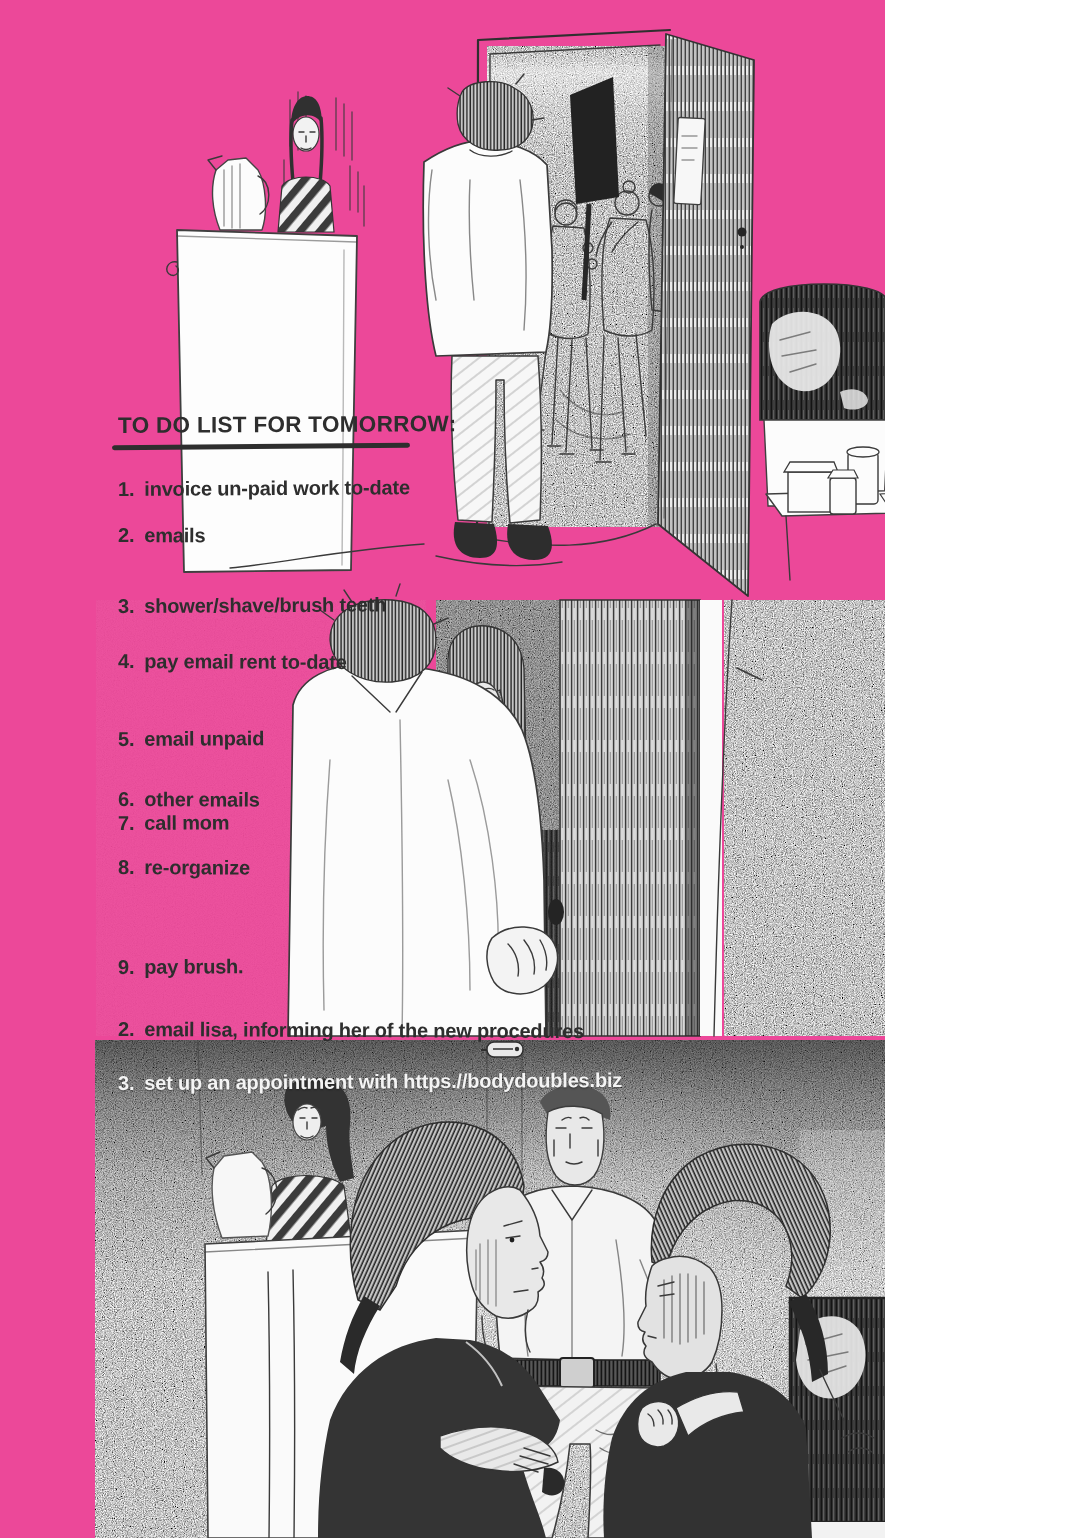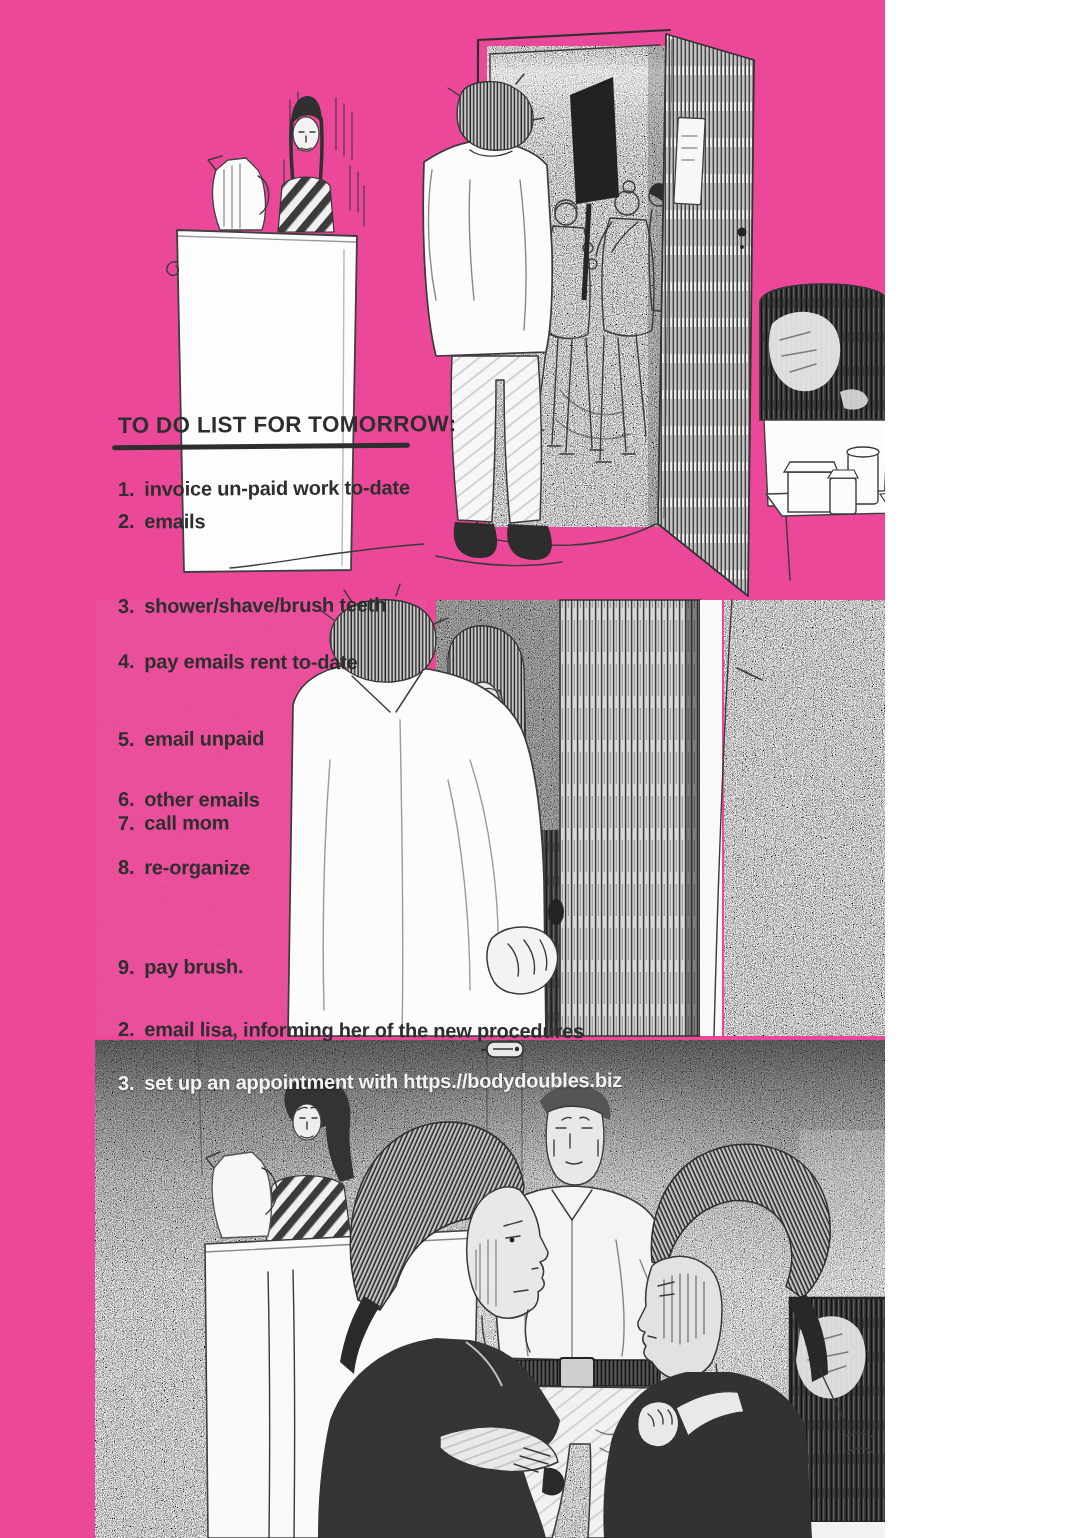--- a/index.html
+++ b/index.html
@@ -351,23 +351,23 @@
     </g>
   </g>
 </g>
 </svg>
 
 <div class="todo">
   <div class="todo-title">TO DO LIST FOR TOMORROW:</div>
   <div class="title-underline"></div>
   <div id="todo-items">
         <div class="todo-item" style="top: 478px;"><span class="num">1.</span><span class="txt">invoice un-paid work to-date</span></div>
-        <div class="todo-item" style="top: 510px;"><span class="num">2.</span><span class="txt">emails</span></div>
+        <div class="todo-item" style="top: 524px;"><span class="num">2.</span><span class="txt">emails</span></div>
         <div class="todo-item" style="top: 595px;"><span class="num">3.</span><span class="txt">shower/shave/brush teeth</span></div>
-        <div class="todo-item" style="top: 650px;"><span class="num">4.</span><span class="txt">pay emails rent to-date</span></div>
+        <div class="todo-item" style="top: 650px;"><span class="num">4.</span><span class="txt">pay email rent to-date</span></div>
         <div class="todo-item" style="top: 728px;"><span class="num">5.</span><span class="txt">email unpaid</span></div>
         <div class="todo-item" style="top: 788px;"><span class="num">6.</span><span class="txt">other emails</span></div>
         <div class="todo-item" style="top: 812px;"><span class="num">7.</span><span class="txt">call mom</span></div>
         <div class="todo-item" style="top: 856px;"><span class="num">8.</span><span class="txt">re-organize</span></div>
         <div class="todo-item" style="top: 956px;"><span class="num">9.</span><span class="txt">pay brush.</span></div>
         <div class="todo-item" style="top: 1018px;"><span class="num">2.</span><span class="txt">email lisa, informing her of the new procedures</span></div>
         <div class="todo-item inv" style="top: 1072px;"><span class="num">3.</span><span class="txt">set up an appointment with https.//bodydoubles.biz</span></div>
       </div>
 </div>
 

